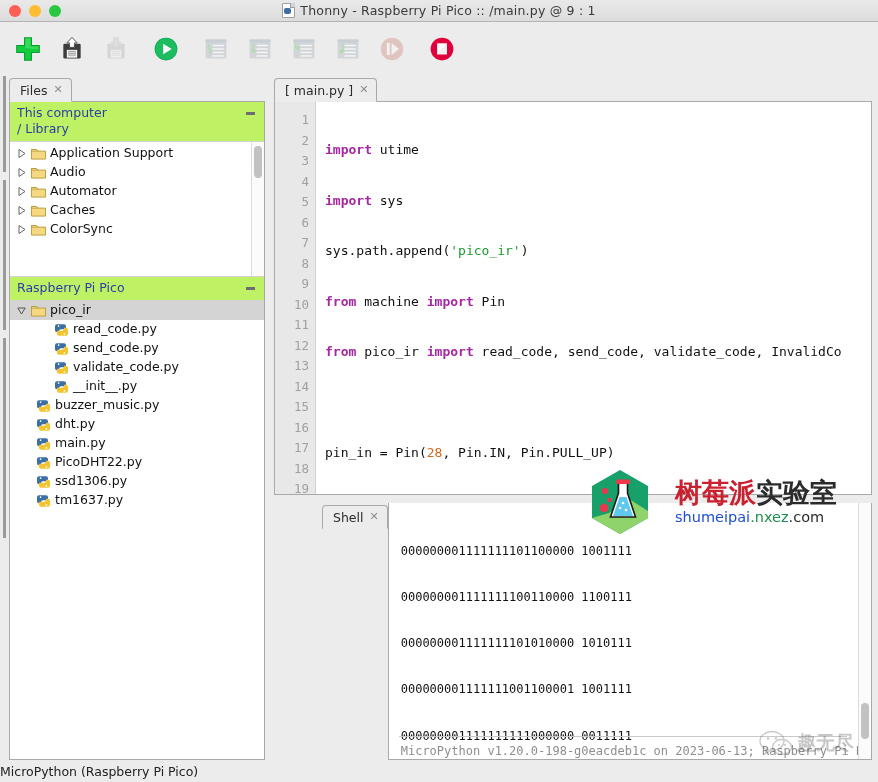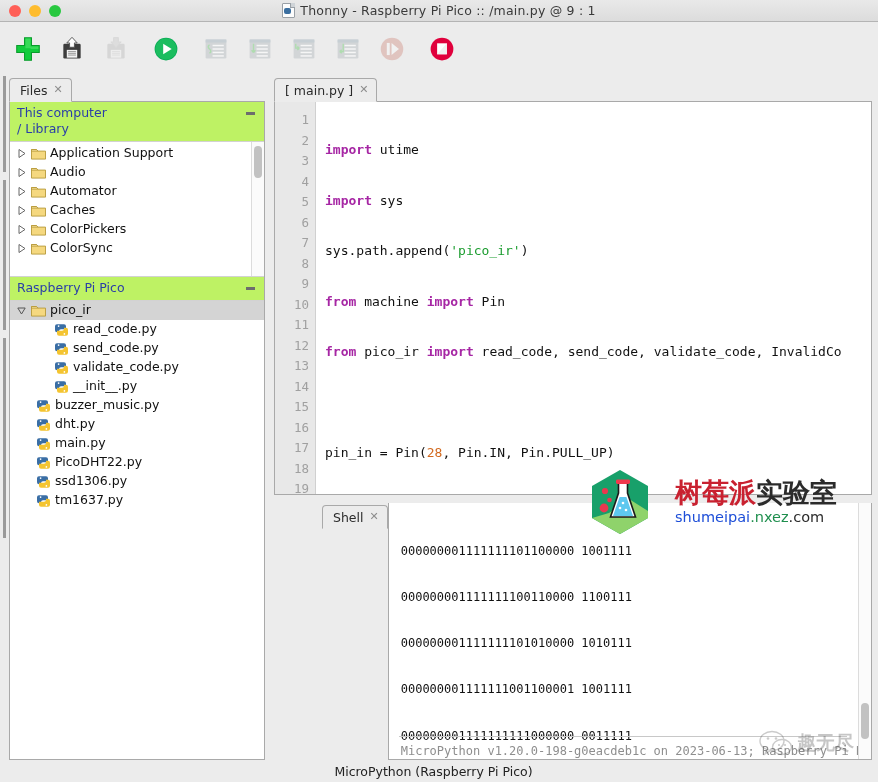--- a/index.html
+++ b/index.html
@@ -222,21 +222,21 @@
   .shell-last {
     position: absolute; left: 12px; bottom: 1px;
     font-family: "DejaVu Sans Mono", "Liberation Mono", monospace;
     font-size: 12px; color: #8e8e8e; white-space: nowrap;
   }
 
   
   .statusbar {
     height: 22px; flex: none;
     background: #ececec;
-    display: flex; align-items: center; justify-content: center;
+    display: flex; align-items: center; justify-content: flex-start;
     padding-right: 11px;
     font-size: 12.5px; color: #222;
   }
 
   
   .wm-logo {
     position: absolute; left: 589px; top: 469px;
     display: flex; align-items: center; gap: 24px;
     pointer-events: none; z-index: 30;
   }
@@ -471,32 +471,20 @@
               <span class="twist">
                   <svg width="8" height="9" viewBox="0 0 8 9">
                     <path d="M1 0.5 L7 4.5 L1 8.5 z" fill="none" stroke="#666" stroke-width="1"></path>
                   </svg>
                 </span>
               <span class="fico"><svg width="15" height="13" viewBox="0 0 15 13">
                     <path d="M0.5 2.5 h5 l1.4 1.6 h7.6 v8 H0.5 z" fill="#f5d87f" stroke="#b79a3a" stroke-width=".9"></path>
                     <path d="M0.5 2.5 h5 l1.4 1.6 h-6.4 z" fill="#ffe9a8" stroke="#b79a3a" stroke-width=".9"></path>
                   </svg></span>
               <span class="tlabel">Caches</span>
-            </div>
-            <div class="trow indent-1">
-              <span class="twist">
-                  <svg width="8" height="9" viewBox="0 0 8 9">
-                    <path d="M1 0.5 L7 4.5 L1 8.5 z" fill="none" stroke="#666" stroke-width="1"></path>
-                  </svg>
-                </span>
-              <span class="fico"><svg width="15" height="13" viewBox="0 0 15 13">
-                    <path d="M0.5 2.5 h5 l1.4 1.6 h7.6 v8 H0.5 z" fill="#f5d87f" stroke="#b79a3a" stroke-width=".9"></path>
-                    <path d="M0.5 2.5 h5 l1.4 1.6 h-6.4 z" fill="#ffe9a8" stroke="#b79a3a" stroke-width=".9"></path>
-                  </svg></span>
-              <span class="tlabel">ColorPickers</span>
             </div>
             <div class="trow indent-1">
               <span class="twist">
                   <svg width="8" height="9" viewBox="0 0 8 9">
                     <path d="M1 0.5 L7 4.5 L1 8.5 z" fill="none" stroke="#666" stroke-width="1"></path>
                   </svg>
                 </span>
               <span class="fico"><svg width="15" height="13" viewBox="0 0 15 13">
                     <path d="M0.5 2.5 h5 l1.4 1.6 h7.6 v8 H0.5 z" fill="#f5d87f" stroke="#b79a3a" stroke-width=".9"></path>
                     <path d="M0.5 2.5 h5 l1.4 1.6 h-6.4 z" fill="#ffe9a8" stroke="#b79a3a" stroke-width=".9"></path>

